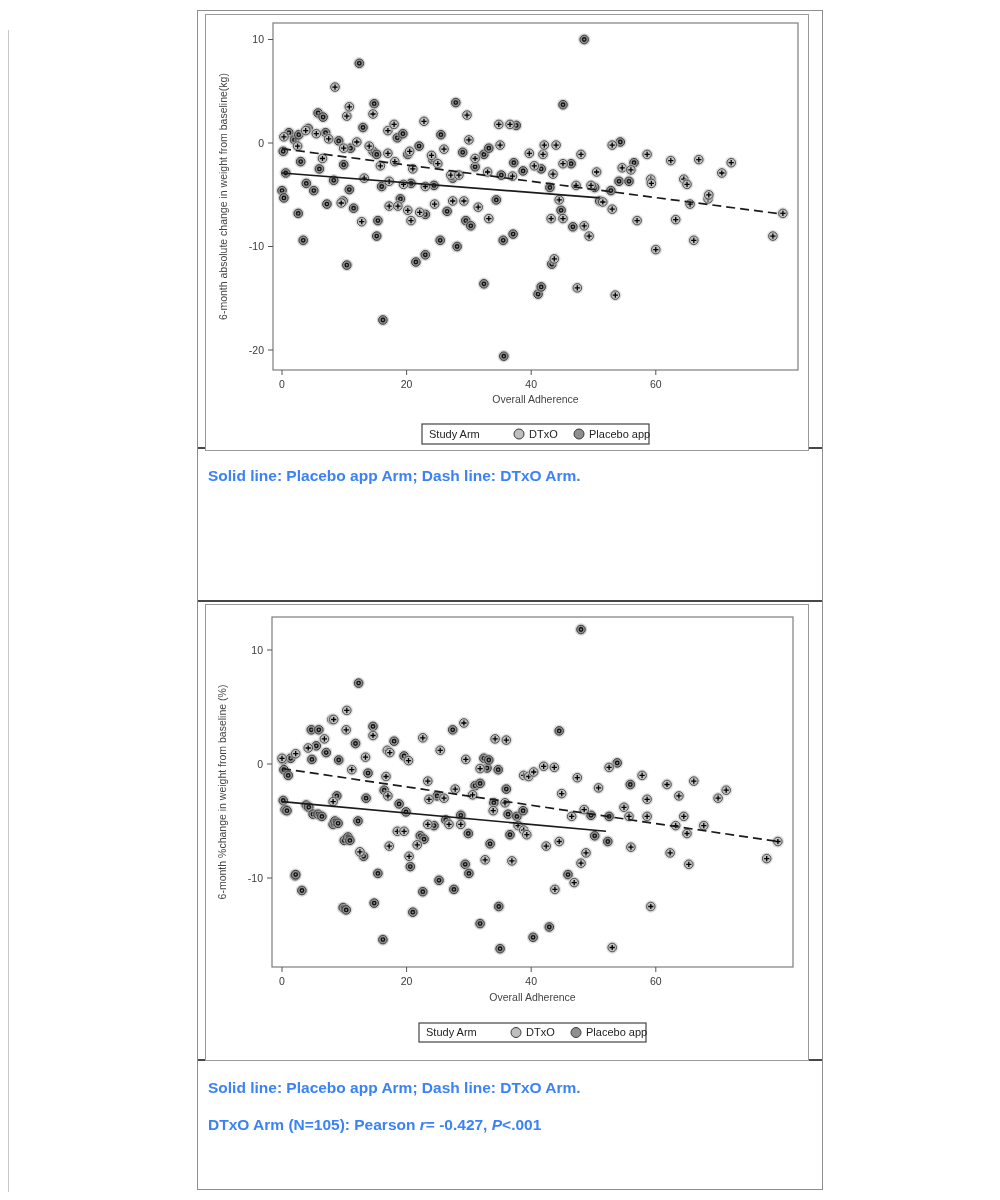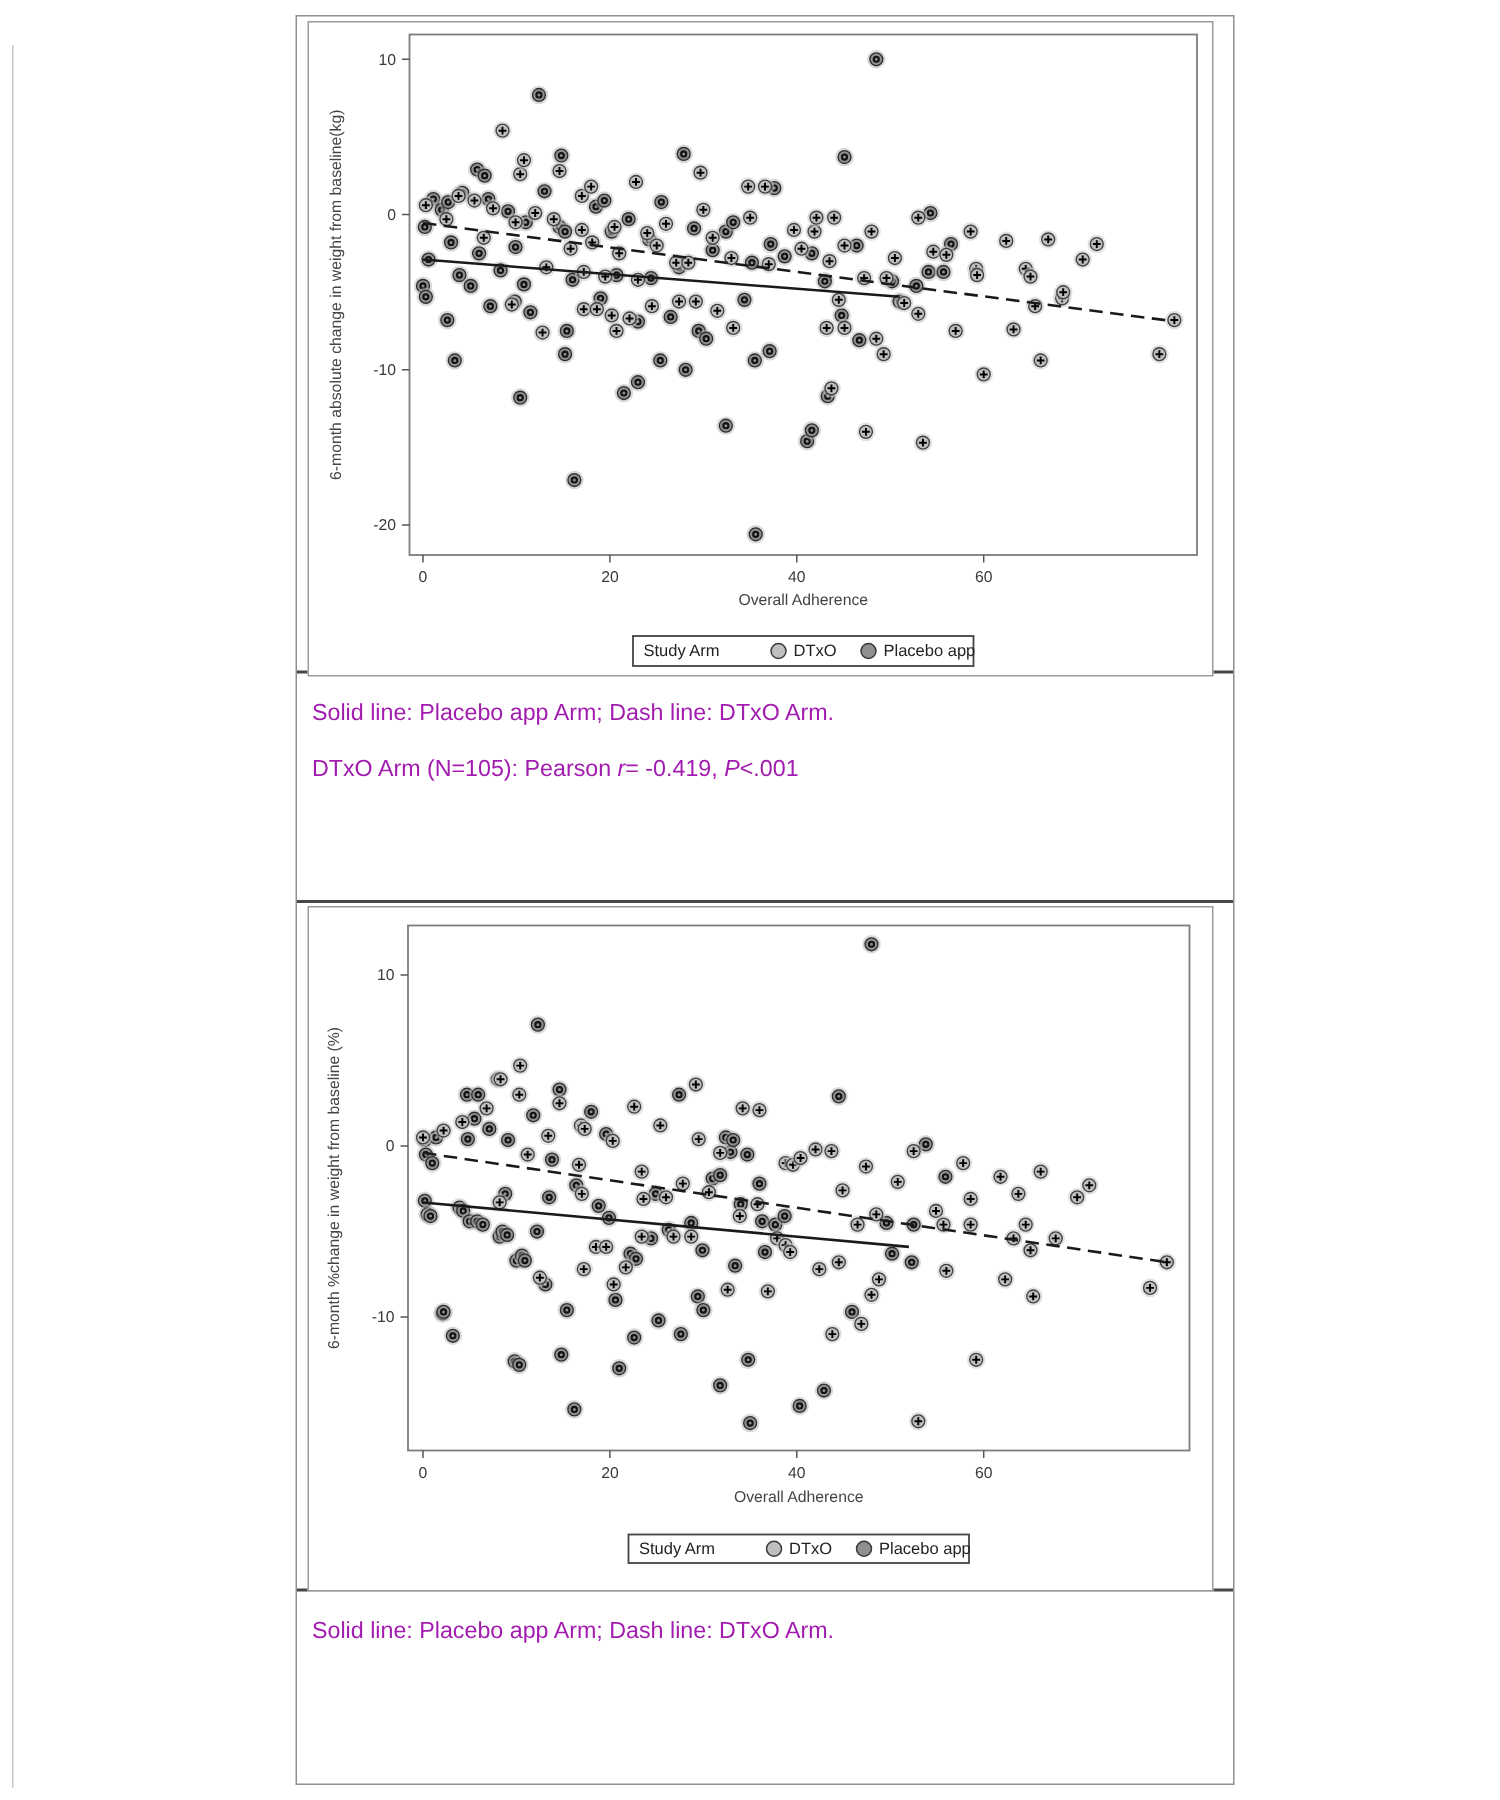--- a/index.html
+++ b/index.html
@@ -11,21 +11,21 @@
   .outer{
     position:absolute;left:197px;top:10px;width:626px;height:1180px;
     border:1px solid #8f8f8f;box-sizing:border-box;background:#fff;
   }
   .row{box-sizing:border-box;position:relative;}
   .row-plot1{height:438px;border-bottom:2px solid #474747;padding:3px 0 0 7px;}
   .row-cap1{height:153px;border-bottom:2px solid #474747;}
   .row-plot2{height:459px;border-bottom:2px solid #474747;padding:2px 0 0 7px;}
   .row-cap2{height:124px;}
   .caption{padding:8px 14px 0 10px;}
-  .caption p{margin:0;line-height:37px;font-size:15.5px;color:#a21caf;}
+  .caption p{margin:0;line-height:37px;font-size:15.5px;color:#3b82f6;font-weight:bold;}
   .plot-svg{display:block;background:#fff;border:1px solid #9a9a9a;}
   svg text{fill:#3a3a3a;}
   svg .tick{font-size:10.5px;}
   svg .axis-label{font-size:10.5px;fill:#444;}
   svg .legend-text{font-size:11px;fill:#222;}
 </style>
 </head>
 <body>
 
 <div class="side-line"></div>
@@ -939,21 +939,20 @@
         <text x="428" y="435.5" class="legend-text">Study Arm</text>
         <circle cx="518" cy="432" r="5" fill="#bfbfbf" stroke="#3a3a3a" stroke-width="1"></circle>
         <text x="528" y="435.5" class="legend-text">DTxO</text>
         <circle cx="578" cy="432" r="5" fill="#8f8f8f" stroke="#3a3a3a" stroke-width="1"></circle>
         <text x="588" y="435.5" class="legend-text">Placebo app</text>
       </svg>
   </div>
 
   <div class="row row-cap1 caption">
       <p><span>Solid line: Placebo app Arm; Dash line: DTxO Arm.</span></p>
-      <p><span>DTxO Arm (N=105): Pearson </span><i>r</i><span>= -0.419, </span><i>P</i><span>&lt;.001</span></p>
     </div>
 
   <div class="row row-plot2">
     <svg id="chart2" class="plot-svg" width="602" height="455" viewBox="205 607 602 455">
         <rect x="271" y="619" width="521" height="350" fill="none" stroke="#7d7d7d" stroke-width="1.2"></rect>
         <line x1="281" y1="969" x2="281" y2="974" stroke="#555"></line>
         <text x="281" y="987" text-anchor="middle" class="tick">0</text>
         <line x1="405.6" y1="969" x2="405.6" y2="974" stroke="#555"></line>
         <text x="405.6" y="987" text-anchor="middle" class="tick">20</text>
         <line x1="530.2" y1="969" x2="530.2" y2="974" stroke="#555"></line>
@@ -1824,15 +1823,16 @@
         <text x="425" y="1038" class="legend-text">Study Arm</text>
         <circle cx="515" cy="1034.5" r="5" fill="#bfbfbf" stroke="#3a3a3a" stroke-width="1"></circle>
         <text x="525" y="1038" class="legend-text">DTxO</text>
         <circle cx="575" cy="1034.5" r="5" fill="#8f8f8f" stroke="#3a3a3a" stroke-width="1"></circle>
         <text x="585" y="1038" class="legend-text">Placebo app</text>
       </svg>
   </div>
 
   <div class="row row-cap2 caption">
       <p><span>Solid line: Placebo app Arm; Dash line: DTxO Arm.</span></p>
+      <p><span>DTxO Arm (N=105): Pearson </span><i>r</i><span>= -0.427, </span><i>P</i><span>&lt;.001</span></p>
     </div>
 
 </div>
 
 </body></html>

